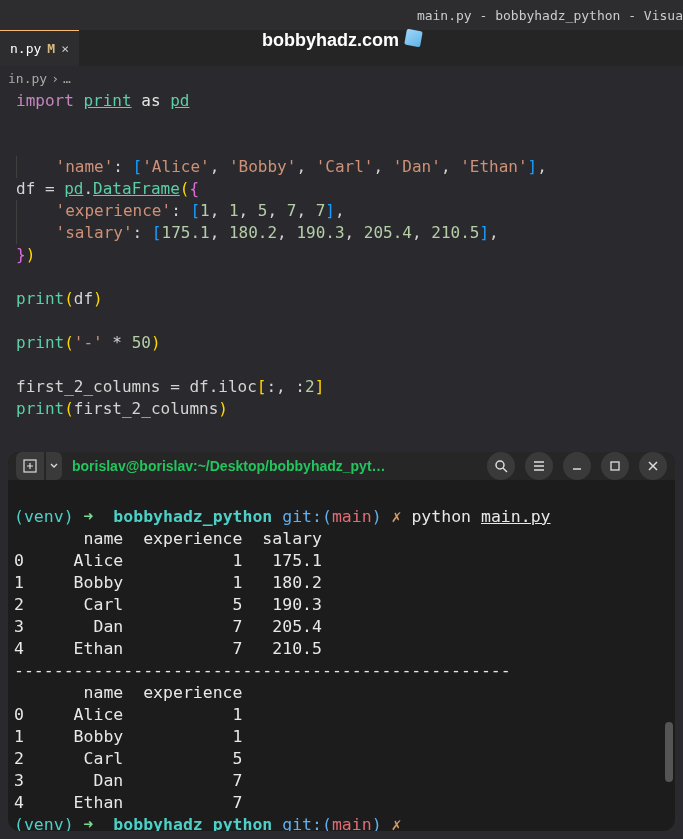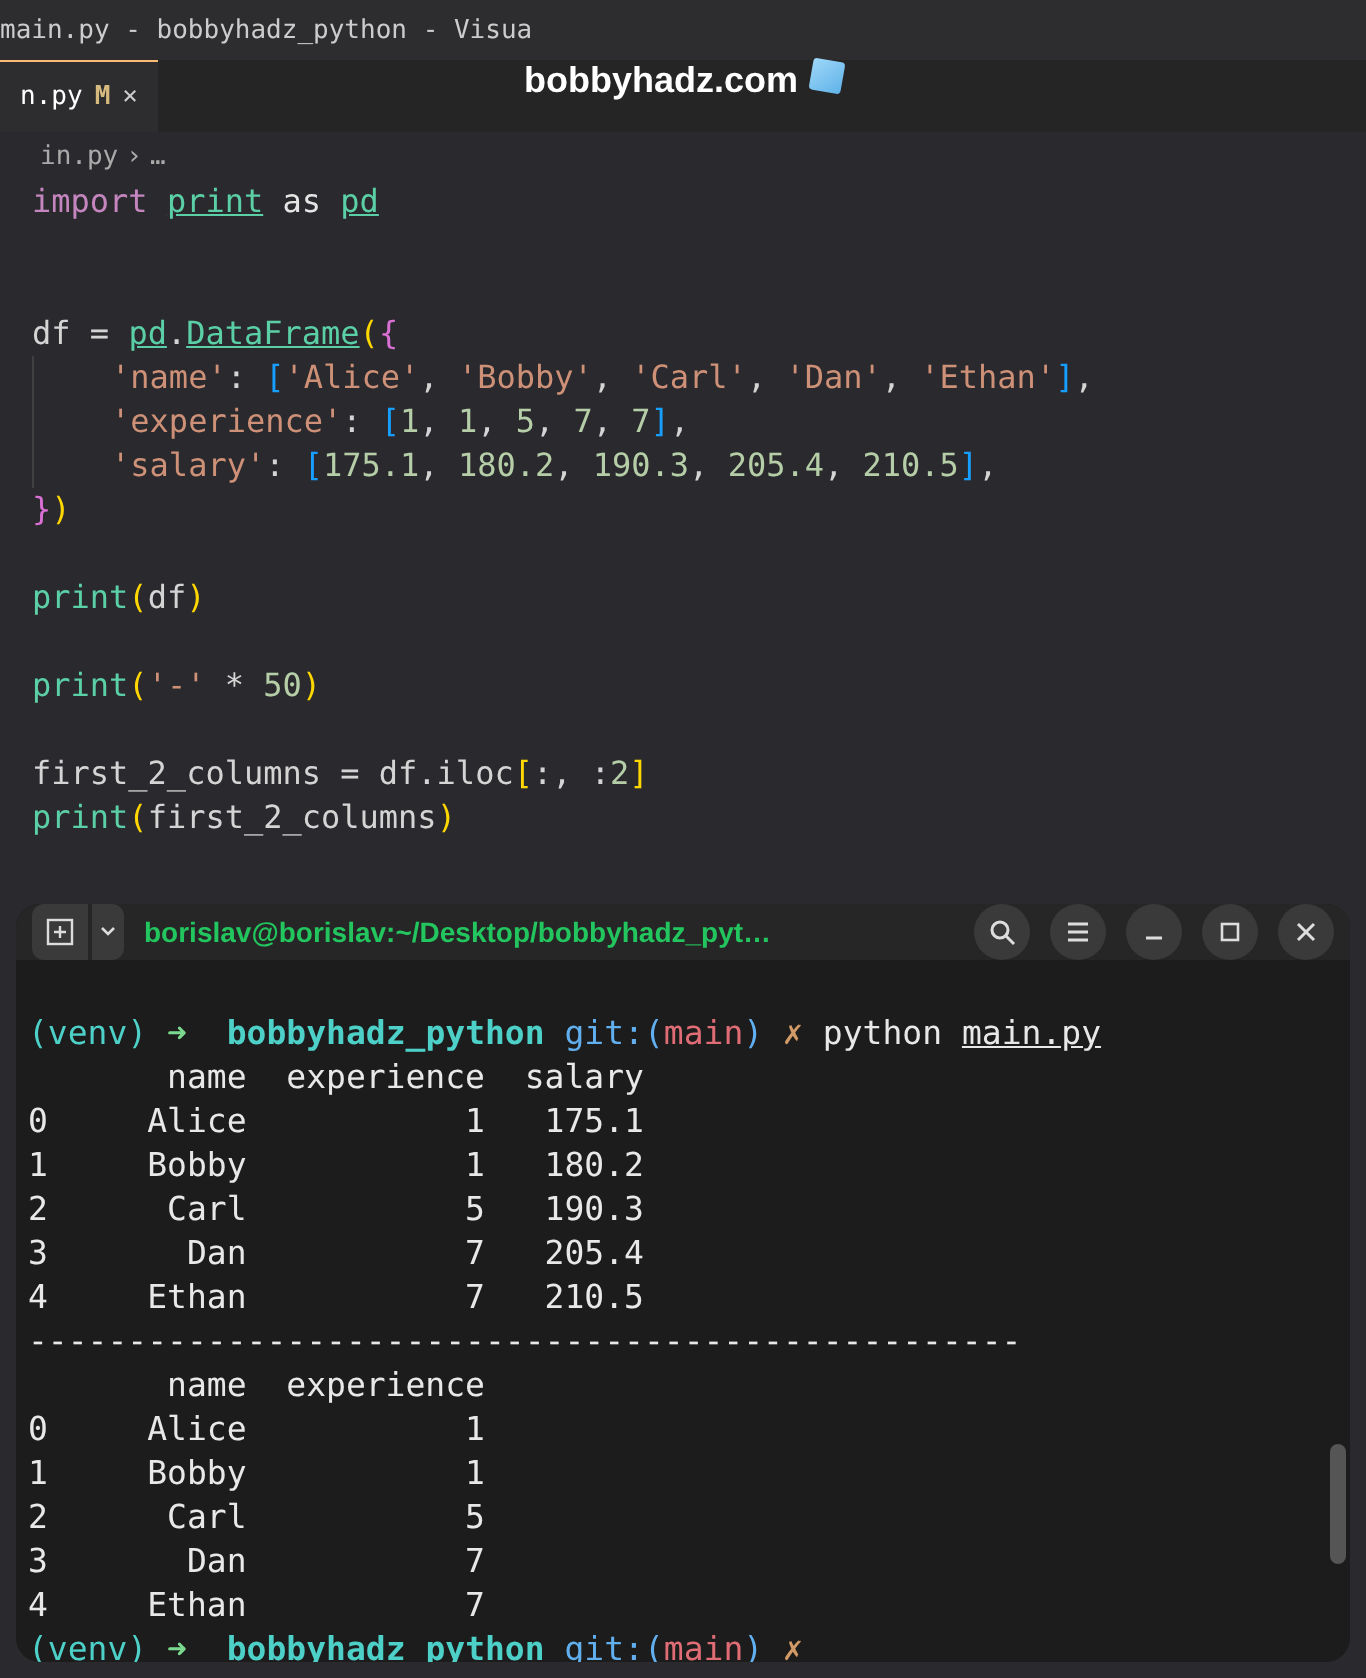--- a/index.html
+++ b/index.html
@@ -11,21 +11,21 @@
   font-size: 16px;
   color: #d4d4d4;
   overflow: hidden;
   position: relative;
 }
 .titlebar {
   height: 30px;
   background: #2d2d30;
   display: flex;
   align-items: center;
-  justify-content: flex-start;
+  justify-content: flex-end;
   font-size: 13px;
   color: #ccc;
 }
 .tabs {
   height: 36px;
   background: #252526;
   display: flex;
   align-items: stretch;
   position: relative;
 }
@@ -58,21 +58,21 @@
   display:inline-block;
   width:16px; height:16px;
   background: linear-gradient(135deg,#9fd7f9,#5fb3e8);
   transform: rotate(10deg);
   border-radius:2px;
 }
 .breadcrumb {
   height: 24px;
   display: flex;
   align-items: center;
-  padding: 0 20px;
+  padding: 0 8px;
   font-size: 13px;
   color: #aaa;
   gap: 4px;
 }
 .code-area {
   padding: 0 16px;
   line-height: 22px;
   font-size: 16px;
 }
 .indent-guide { border-left: 1px solid #404040; display: inline-block; }
@@ -157,22 +157,22 @@
 <div class="breadcrumb">
   <span>in.py</span>
   <span>›</span>
   <span>…</span>
 </div>
 
 <div class="code-area">
 <div><span class="kw-import">import</span> <span class="mod">print</span> <span class="kw-as">as</span> <span class="mod">pd</span></div>
 <div>&nbsp;</div>
 <div>&nbsp;</div>
+<div><span class="indent-guide">&nbsp;&nbsp;&nbsp;&nbsp;</span><span class="str">'name'</span><span>: </span><span class="paren-b">[</span><span class="str">'Alice'</span>, <span class="str">'Bobby'</span>, <span class="str">'Carl'</span>, <span class="str">'Dan'</span>, <span class="str">'Ethan'</span><span class="paren-b">]</span><span>,</span></div>
 <div><span class="var">df </span><span class="op">=</span><span> </span><span class="cls">pd</span><span>.</span><span class="cls">DataFrame</span><span class="paren-y">(</span><span class="paren-p">{</span></div>
-<div><span class="indent-guide">&nbsp;&nbsp;&nbsp;&nbsp;</span><span class="str">'name'</span><span>: </span><span class="paren-b">[</span><span class="str">'Alice'</span>, <span class="str">'Bobby'</span>, <span class="str">'Carl'</span>, <span class="str">'Dan'</span>, <span class="str">'Ethan'</span><span class="paren-b">]</span><span>,</span></div>
 <div><span class="indent-guide">&nbsp;&nbsp;&nbsp;&nbsp;</span><span class="str">'experience'</span><span>: </span><span class="paren-b">[</span><span class="num">1</span>, <span class="num">1</span>, <span class="num">5</span>, <span class="num">7</span>, <span class="num">7</span><span class="paren-b">]</span><span>,</span></div>
 <div><span class="indent-guide">&nbsp;&nbsp;&nbsp;&nbsp;</span><span class="str">'salary'</span><span>: </span><span class="paren-b">[</span><span class="num">175.1</span>, <span class="num">180.2</span>, <span class="num">190.3</span>, <span class="num">205.4</span>, <span class="num">210.5</span><span class="paren-b">]</span><span>,</span></div>
 <div><span class="paren-p">}</span><span class="paren-y">)</span></div>
 <div>&nbsp;</div>
 <div><span class="func">print</span><span class="paren-y">(</span><span class="var">df</span><span class="paren-y">)</span></div>
 <div>&nbsp;</div>
 <div><span class="func">print</span><span class="paren-y">(</span><span class="str">'-'</span><span> * </span><span class="num">50</span><span class="paren-y">)</span></div>
 <div>&nbsp;</div>
 <div><span class="var">first_2_columns </span><span class="op">=</span><span> df.iloc</span><span class="paren-y">[</span><span>:, :</span><span class="num">2</span><span class="paren-y">]</span></div>
 <div><span class="func">print</span><span class="paren-y">(</span><span class="var">first_2_columns</span><span class="paren-y">)</span></div>

